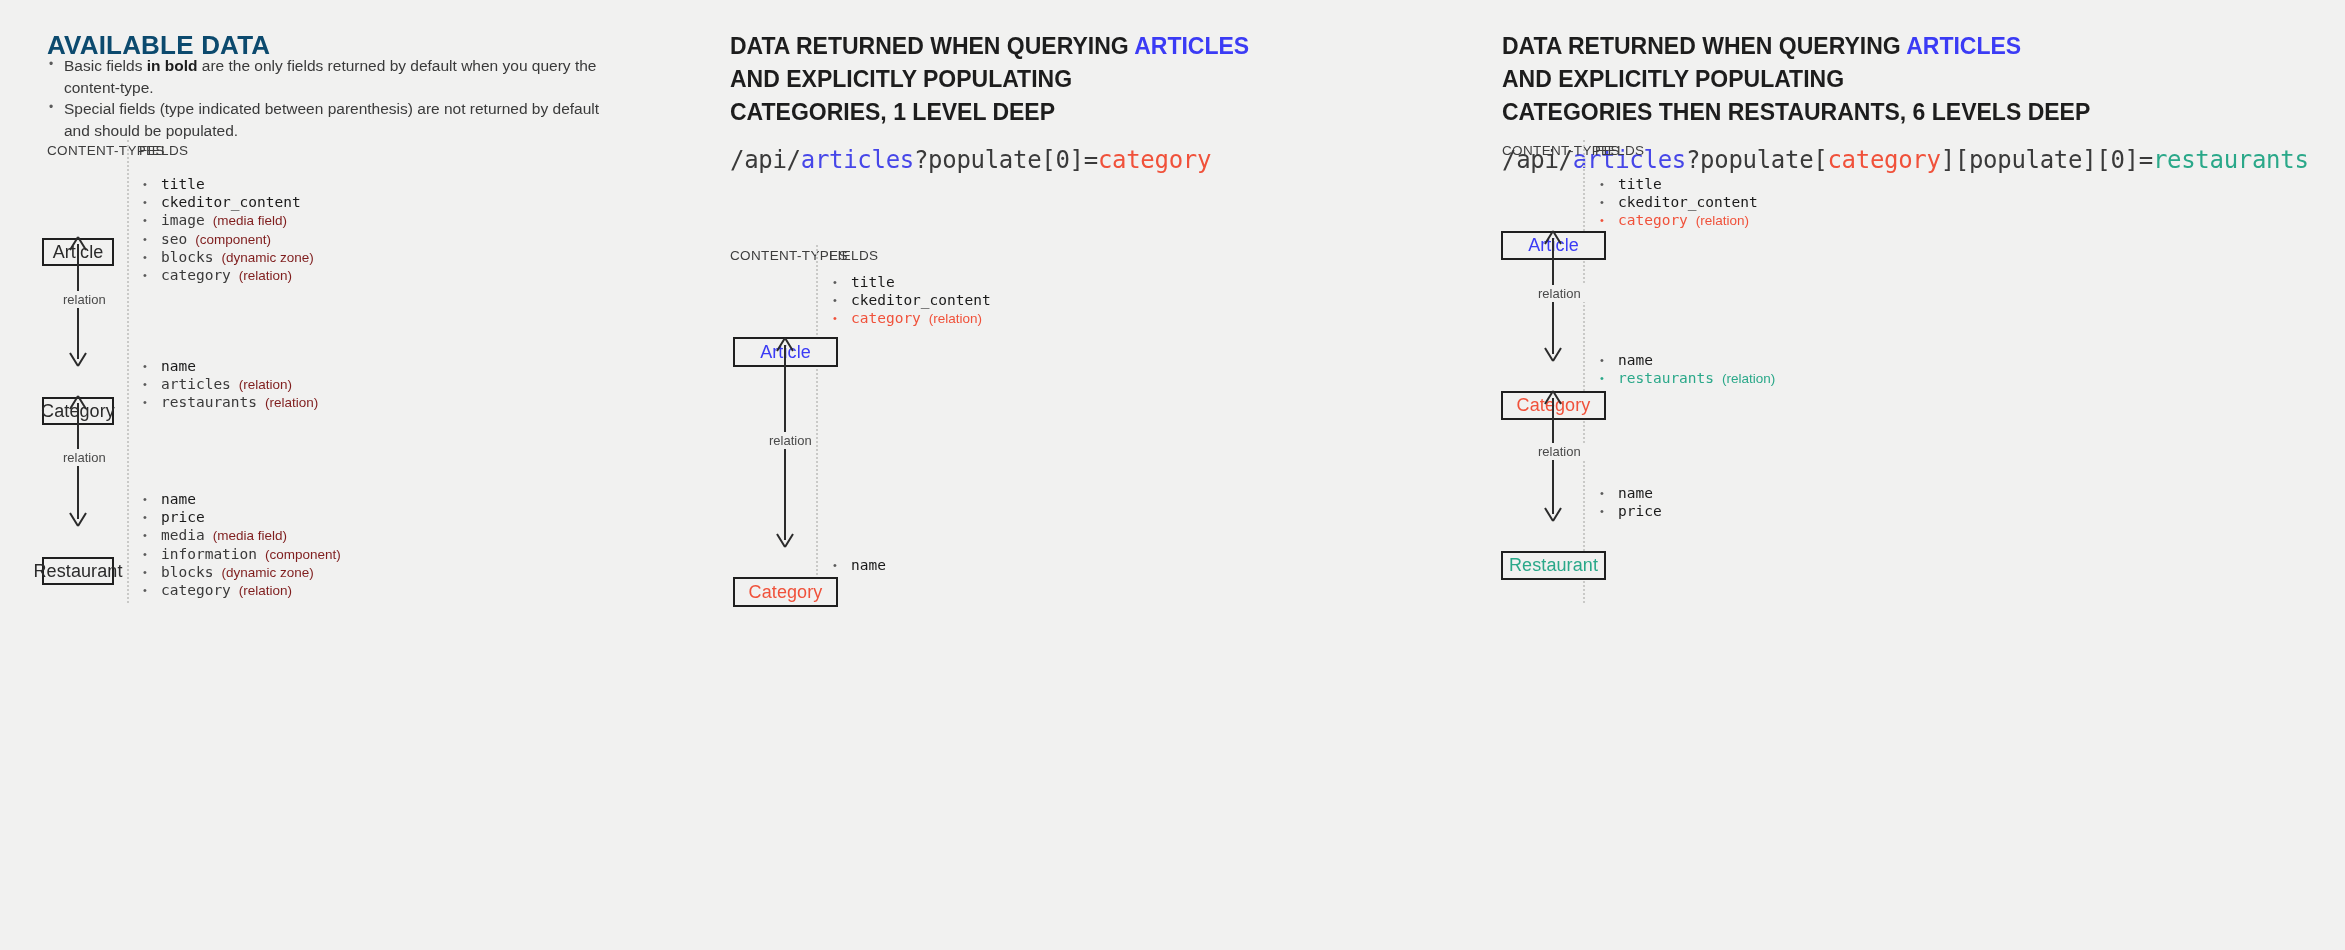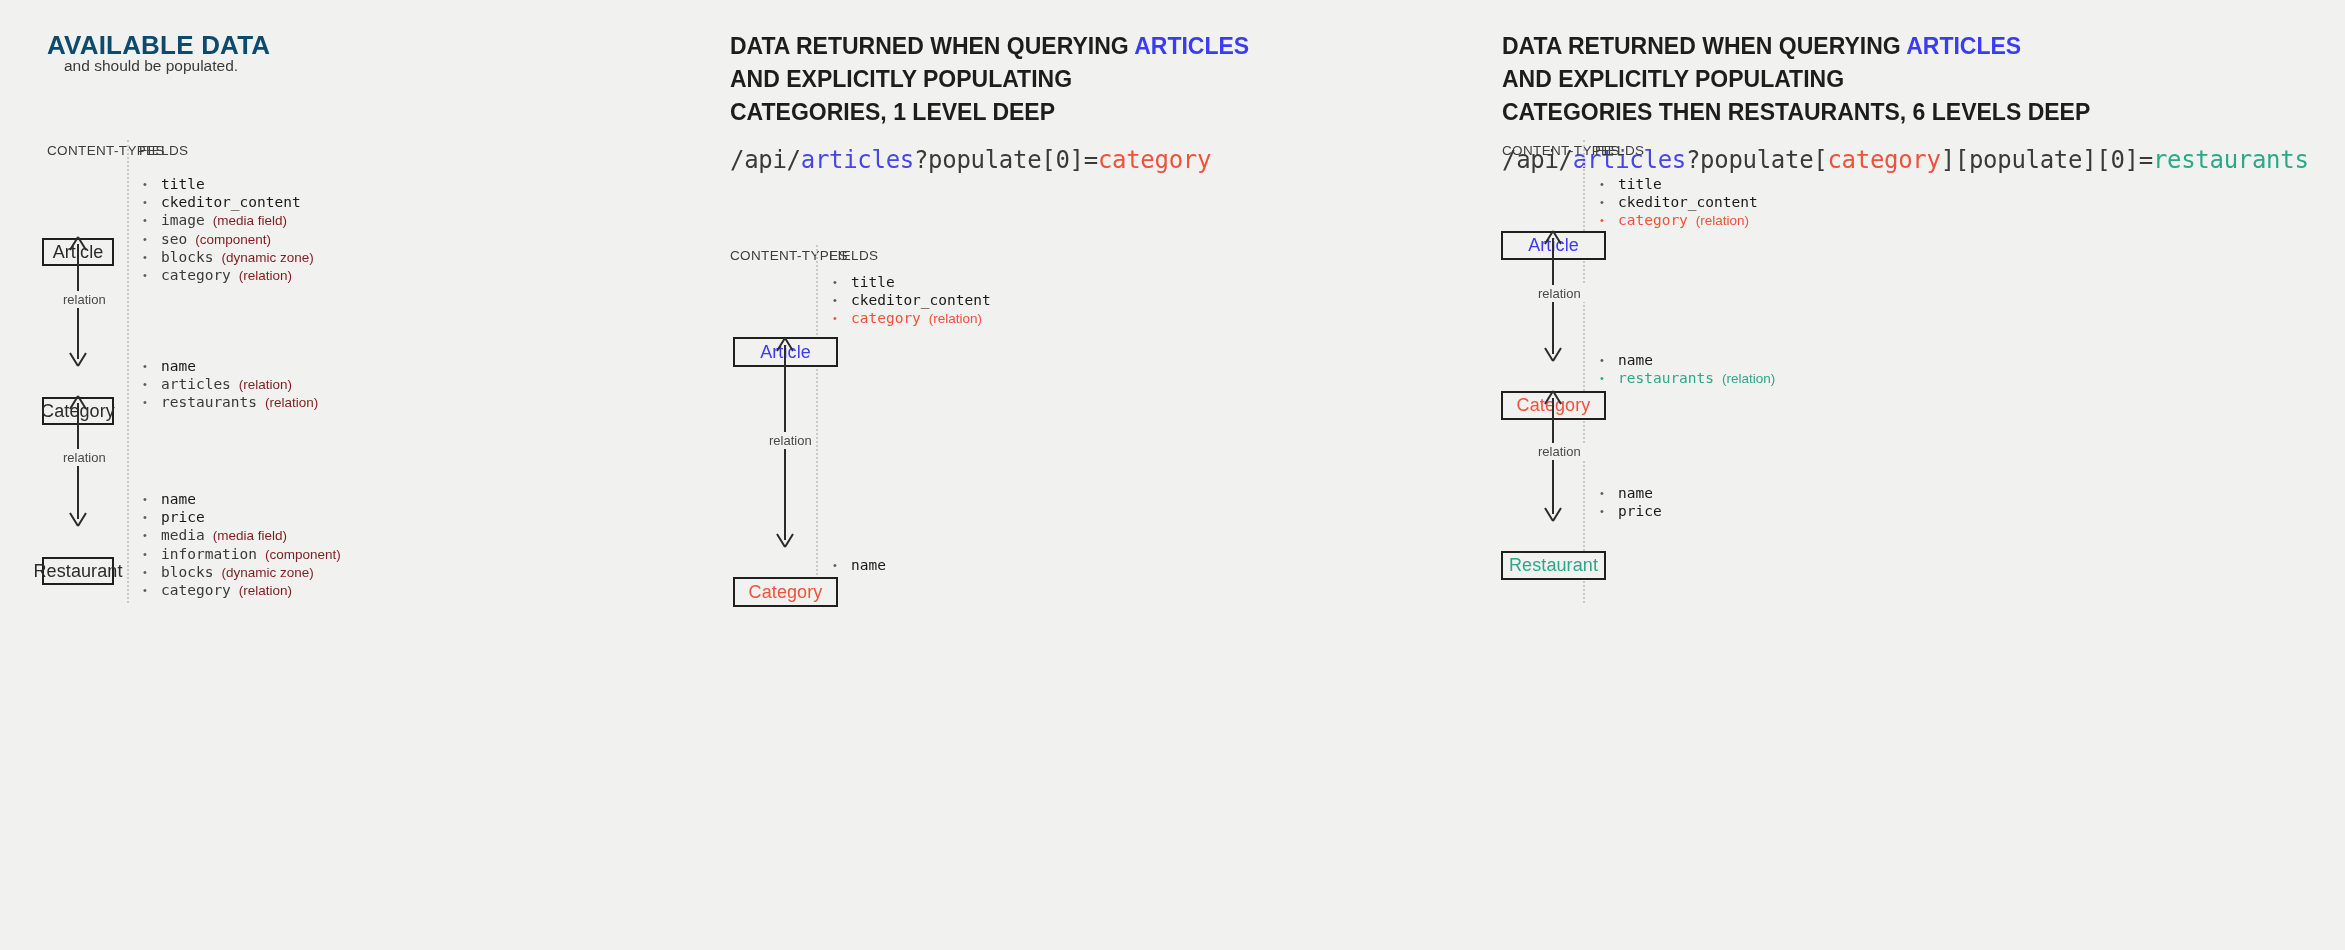--- a/index.html
+++ b/index.html
@@ -155,20 +155,26 @@
 </head>
 <body>
 
 <div class="page">
 
   <div class="panel" id="panel-0">
 
     <div class="main-title" style="left:47px; top:30px;">AVAILABLE DATA</div>
 
     <div class="bullets" style="left:47px; top:55px; width:600px;">
+      <div class="b-row">
+        <span>Basic fields </span><b>in bold</b><span> are the only fields returned by default when you query the content-type.</span>
+      </div>
+      <div class="b-row">
+        <span>Special fields (type indicated between parenthesis) are not returned by default</span>
+      </div>
       <div class="cont">and should be populated.</div>
     </div>
 
     <div class="cap" style="left:47px; top:143px;">CONTENT-TYPES</div>
     <div class="cap" style="left:139px; top:143px;">FIELDS</div>
 
     <div class="divider" style="left:127px; top:140px; height:463px;"></div>
 
     <div class="ebox" style="left:42px; top:208px; width:72px; height:28px;">Article</div>
     <div class="ebox" style="left:42px; top:367px; width:72px; height:28px;">Category</div>

